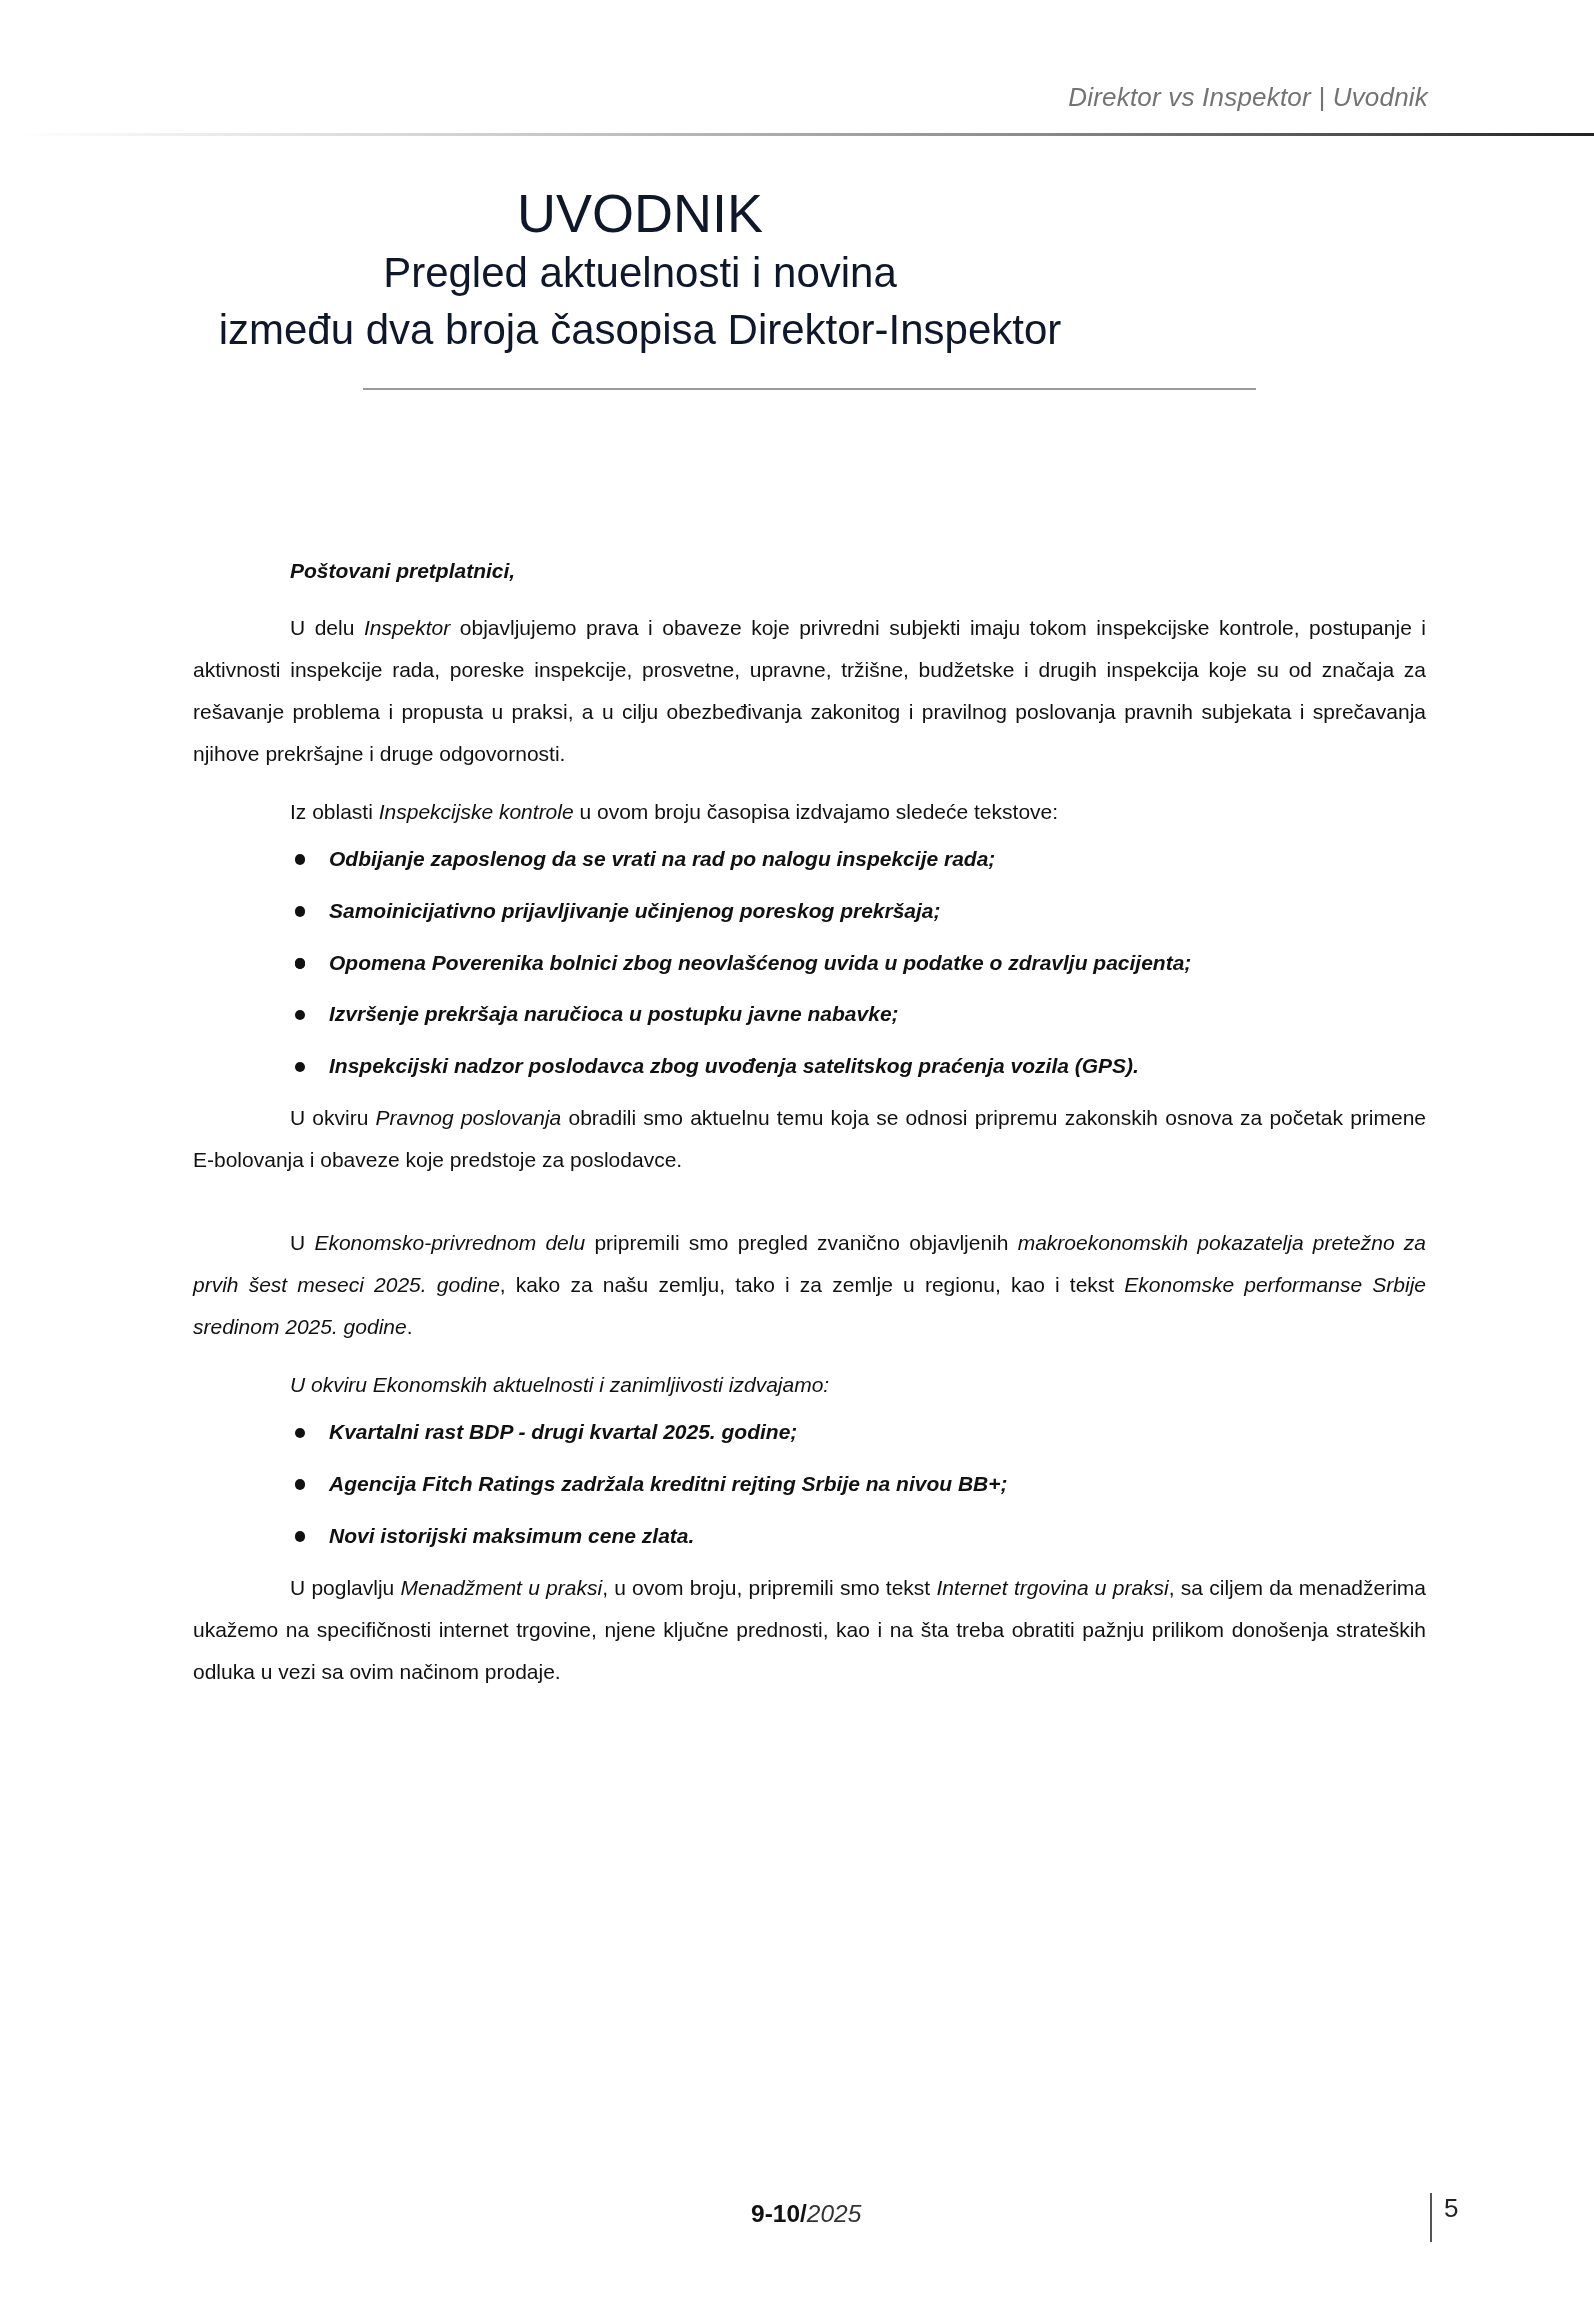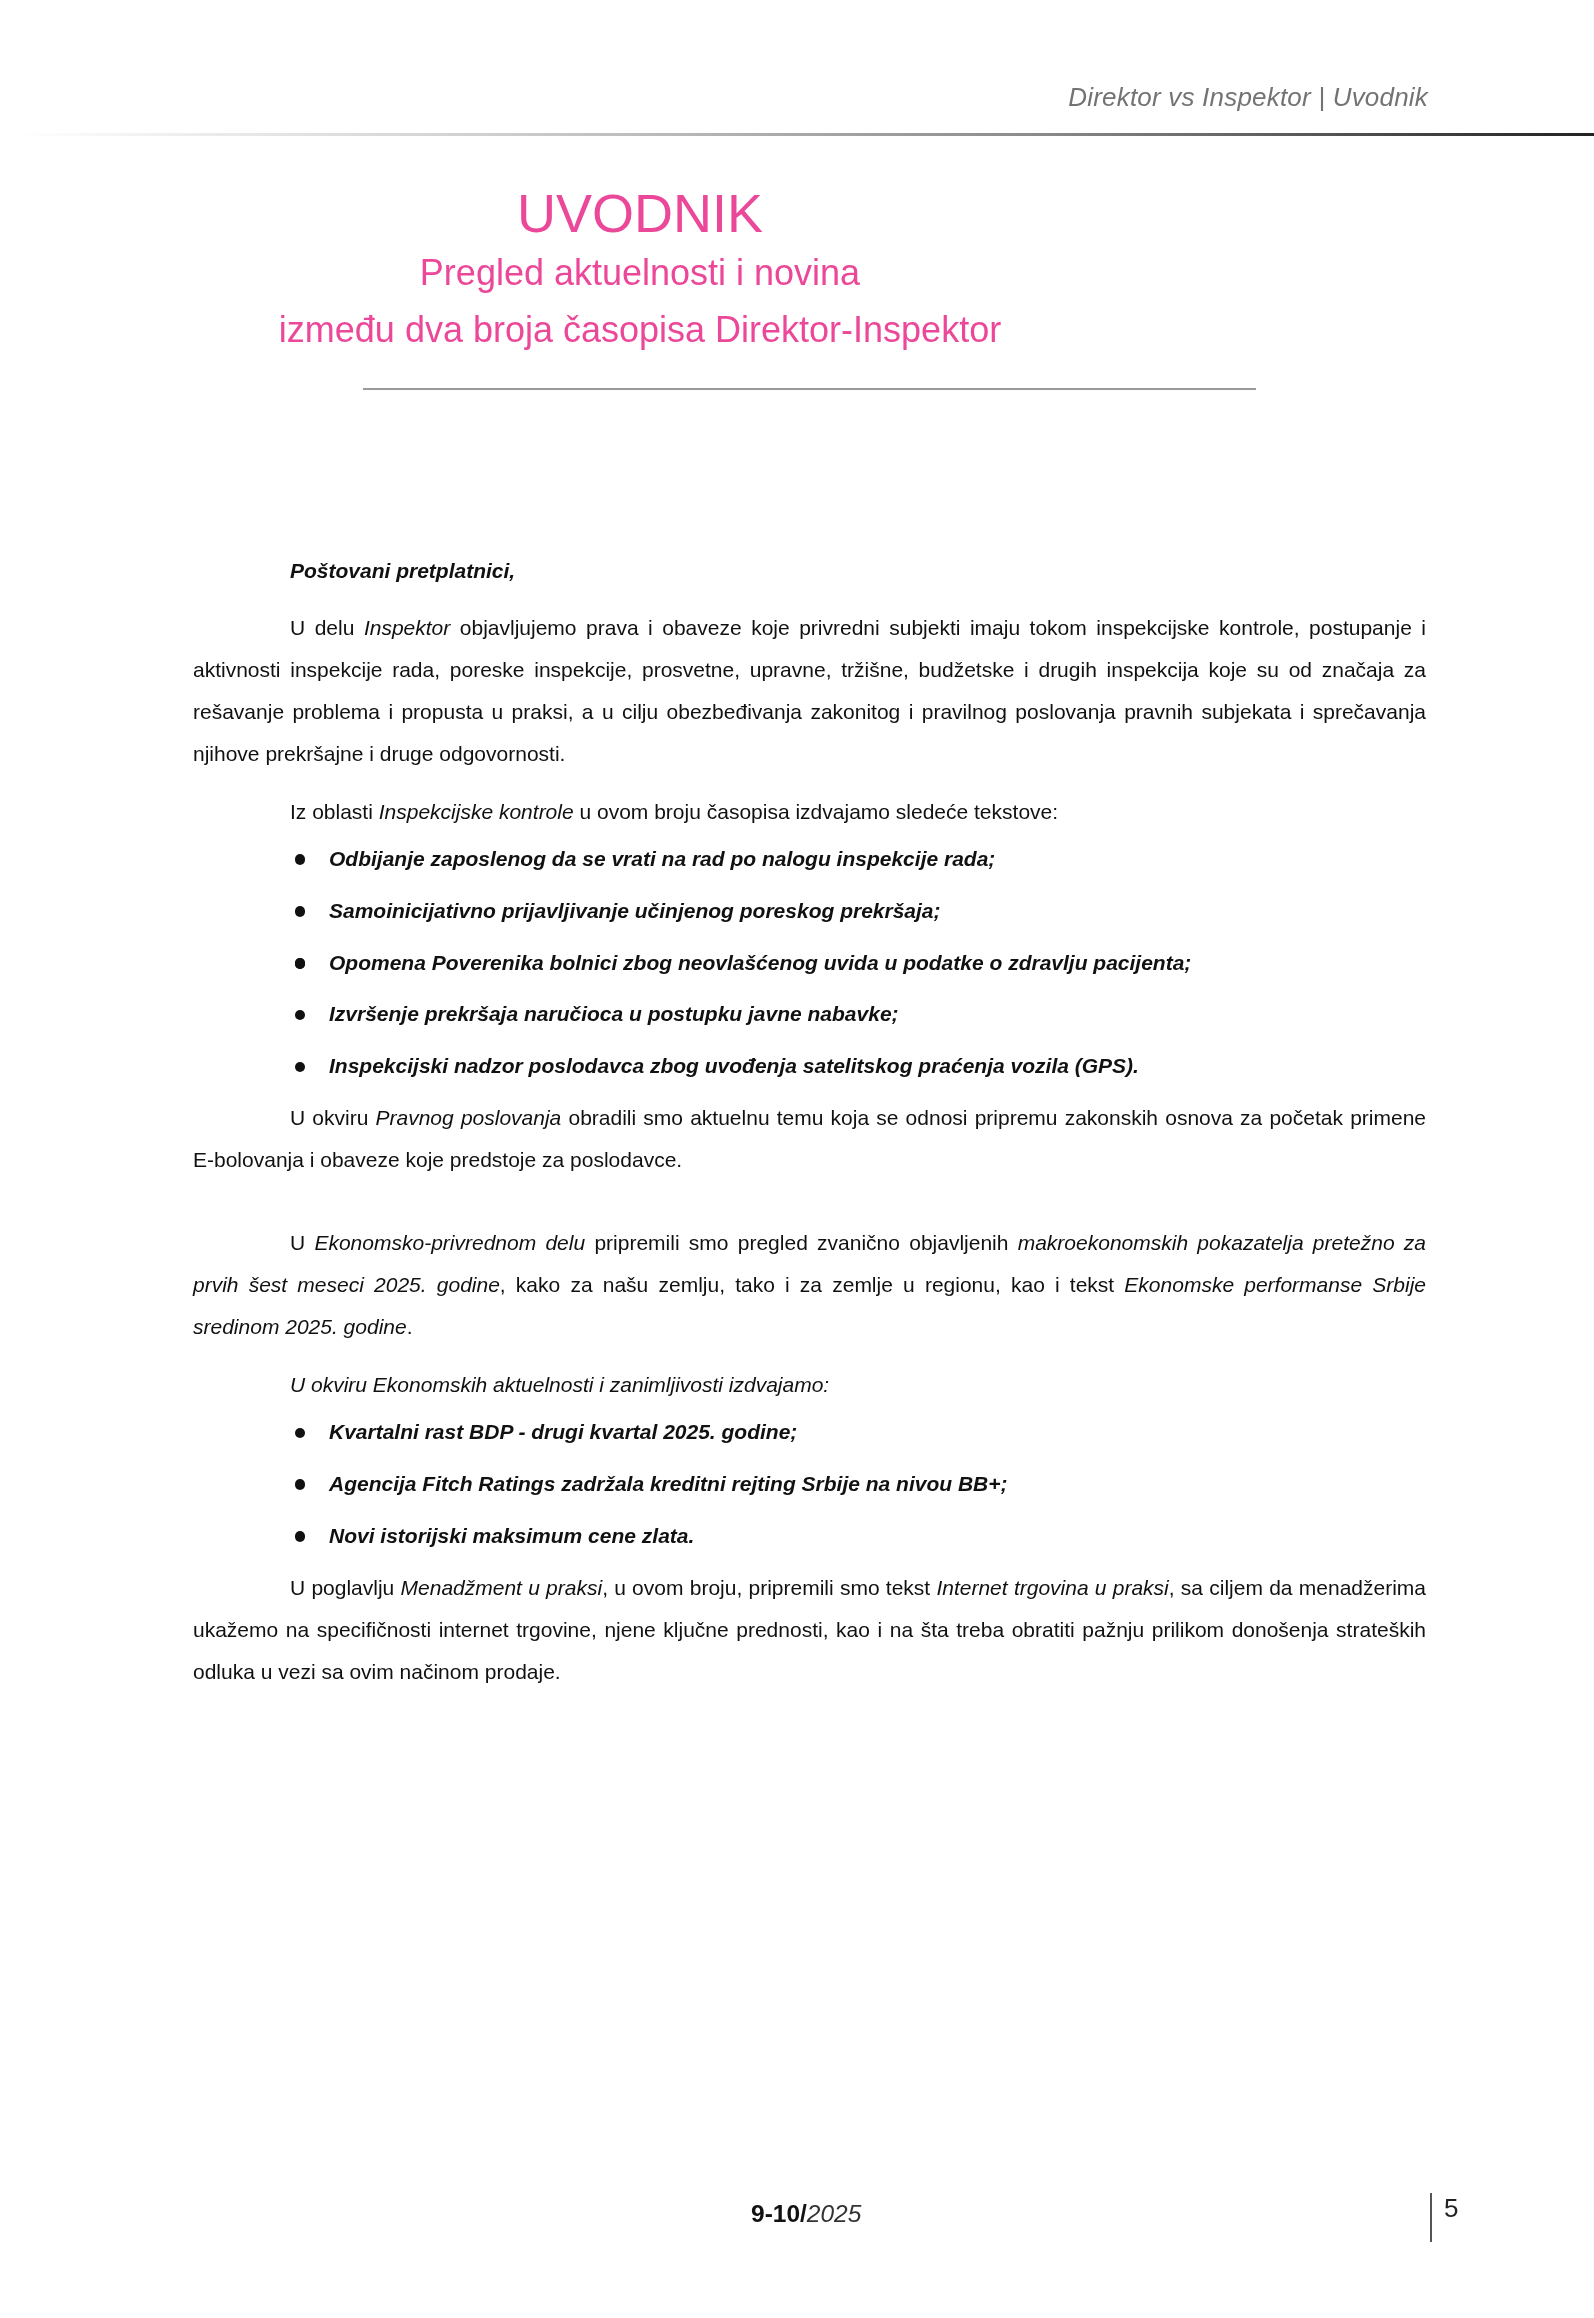--- a/index.html
+++ b/index.html
@@ -8,24 +8,24 @@
       position: absolute; right: 166px; top: 82px;
       font-family: "Liberation Sans", sans-serif; font-style: italic;
       font-size: 26px; color: #737373; letter-spacing: 0.2px;
     }
     .header-rule {
       position: absolute; left: 16.4px; right: 0; top: 133px; height: 2.5px;
       background: linear-gradient(to right, rgba(200,200,200,0) 0%, #cfcfcf 30%, #8a8a8a 65%, #222 100%);
     }
     .title-block {
       position: absolute; left: 0; width: 1280px; top: 182px; text-align: center;
-      font-family: "Liberation Sans", sans-serif; color: #ec4899;
+      font-family: "Liberation Sans", sans-serif; color: #0f172a;
     }
     .title-main { font-size: 54px; line-height: 62px; font-weight: normal; margin: 0; }
-    .title-sub { font-size: 36px; line-height: 57px; margin: 0; }
+    .title-sub { font-size: 42px; line-height: 57px; margin: 0; }
     .title-rule {
       position: absolute; left: 363px; width: 893px; top: 388px; height: 1.6px; background: #9a9a9a;
     }
     .content {
       position: absolute; left: 193px; width: 1233px; top: 550px;
       font-family: "Liberation Sans", sans-serif; font-size: 21px; line-height: 42px;
       color: #111; text-align: justify;
     }
     .content p { margin: 0; text-indent: 97px; }
     .greeting { font-weight: bold; font-style: italic; margin-bottom: 14.7px !important; }

